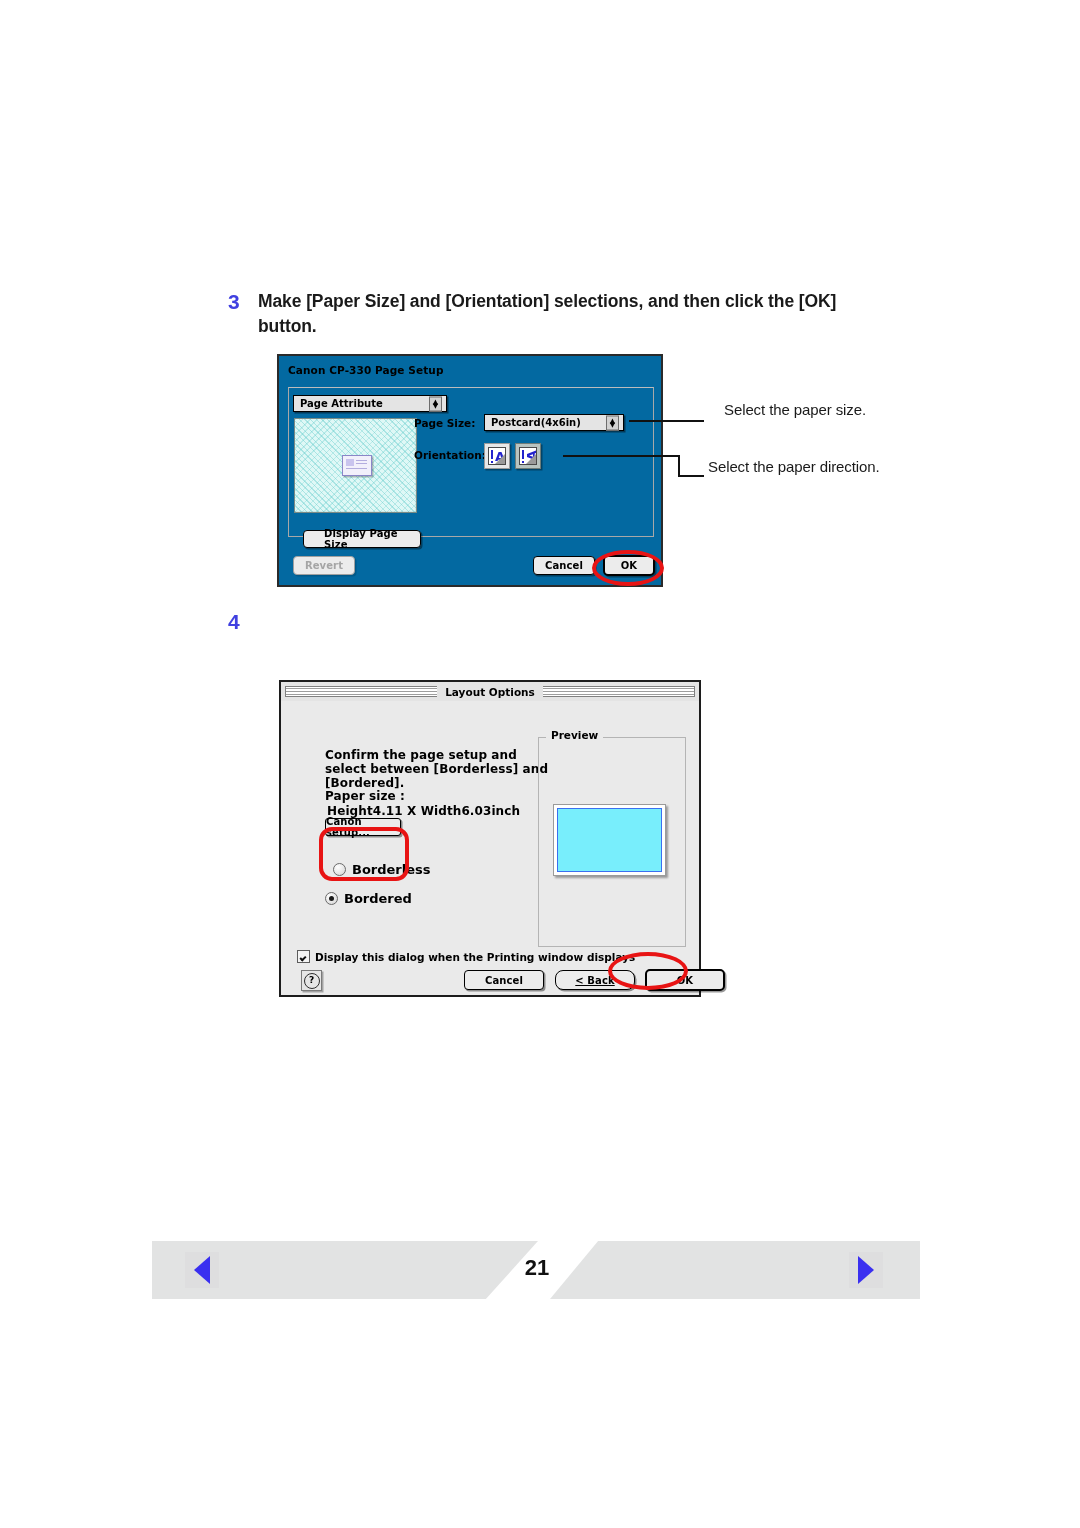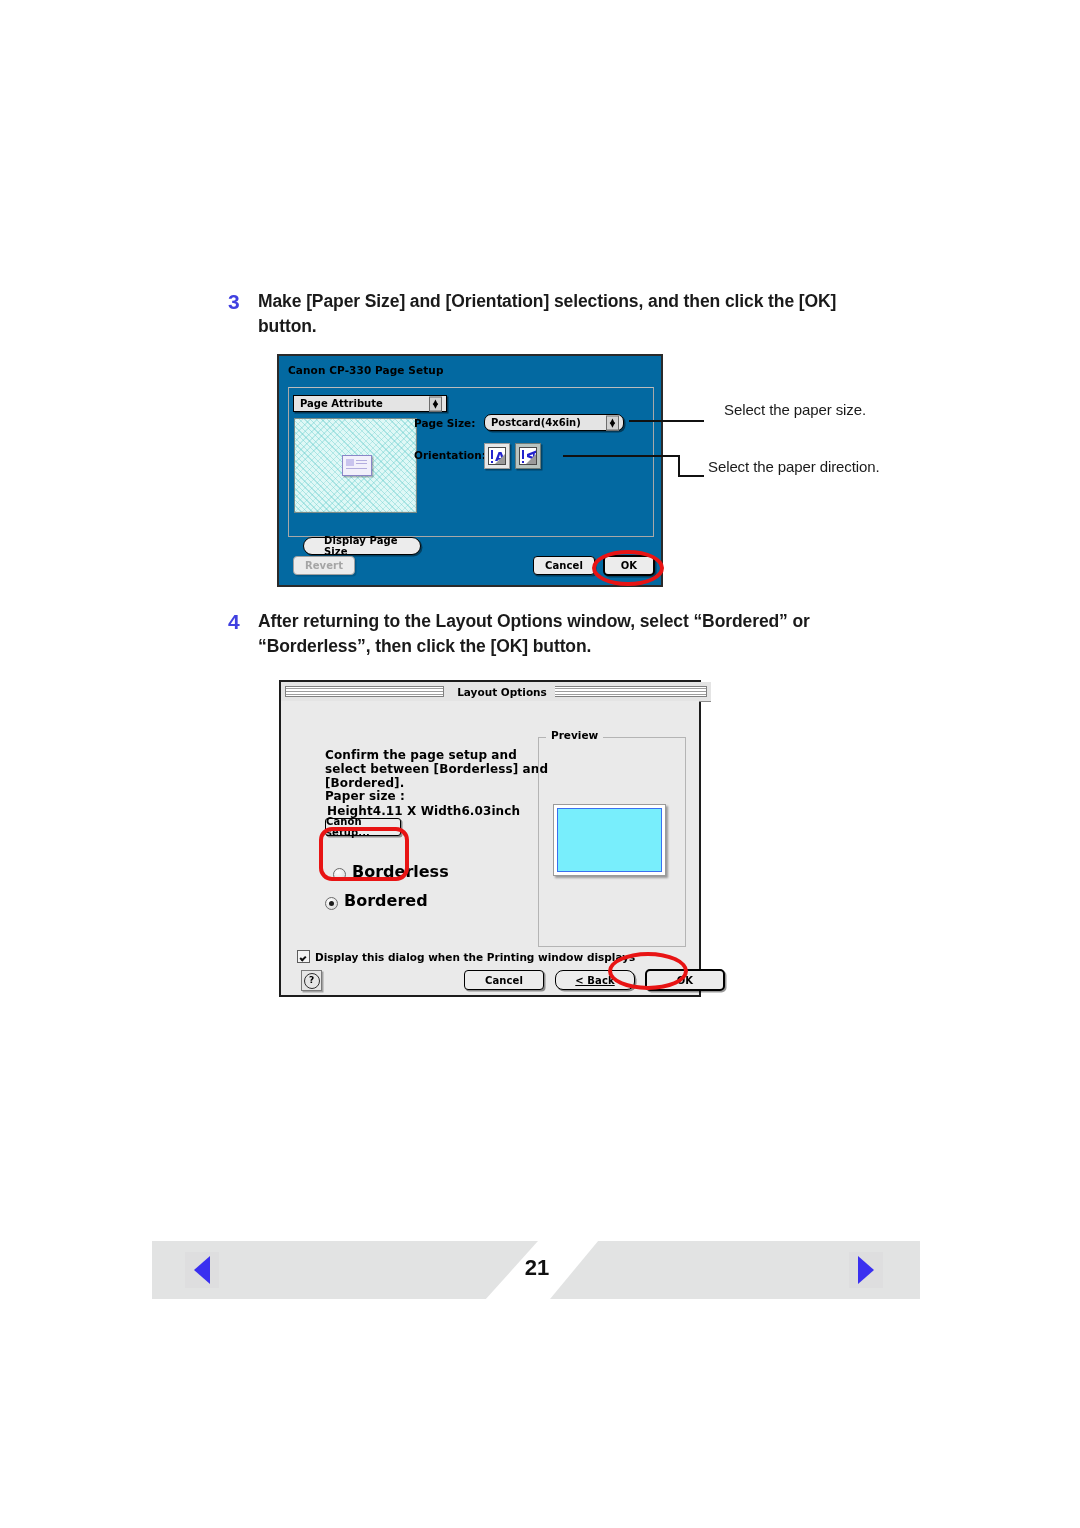--- a/index.html
+++ b/index.html
@@ -106,21 +106,21 @@
     font-size: 7px;
   }
   .popup .arrows i { font-style: normal; display:block; }
 
   #page-attribute-popup {
     left: 14px; top: 39px;
     width: 154px; height: 17px;
   }
   #page-size-popup {
     left: 205px; top: 58px;
-    width: 140px; height: 17px; border-radius: 7px;
+    width: 140px; height: 17px;
   }
   .field-label {
     position: absolute;
     font-size: 10.5px;
     font-weight: bold;
   }
   #page-size-label { left: 135px; top: 61px; }
   #orientation-label { left: 135px; top: 93px; }
 
   
@@ -227,21 +227,21 @@
     font-weight: bold;
     display: flex;
     align-items: center;
     justify-content: center;
     letter-spacing: 0.1px;
   }
   .btn.square { border-radius: 3px; }
   .btn.disabled { color: #a5a5a5; border-color: #a0a0a0; box-shadow: 1.5px 1.5px 0 rgba(0,0,0,0.15); }
   .btn.default { border-width: 2px; }
 
-  #display-page-size-btn { left: 24px; top: 181px; width: 118px; height: 18px; border-radius: 9px; padding-left: 20px; }
+  #display-page-size-btn { left: 24px; top: 174px; width: 118px; height: 18px; border-radius: 4px; padding-left: 20px; }
   #revert-btn { left: 14px; top: 200px; width: 62px; height: 19px; border-radius: 4px; }
   #ps-cancel-btn { left: 254px; top: 200px; width: 62px; height: 19px; border-radius: 4px; }
   #ps-ok-btn { left: 324px; top: 199px; width: 52px; height: 21px; border-radius: 5px; border-width: 2px; }
 
   
   .red-ellipse {
     position: absolute;
     border: 4px solid #e81414;
     border-radius: 50%;
     box-sizing: border-box;
@@ -283,21 +283,20 @@
   }
   #layout-titlebar {
     position: absolute;
     left: 0; top: 0;
     width: 100%; height: 19px;
     background: #e4e4e4;
     border-bottom: 1px solid #8b8b8b;
     display: flex;
     align-items: center;
     justify-content: center;
-    padding-left: 12px;
   }
   #layout-titlebar::before,
   #layout-titlebar::after {
     content: "";
     position: absolute;
     top: 4px; height: 11px;
     background: repeating-linear-gradient(
       to bottom,
       #ffffff 0 1px,
       #9d9d9d 1px 2px,
@@ -329,22 +328,22 @@
     letter-spacing: 0.1px;
   }
   #lo-instruction { left: 44px; top: 47px; width: 230px; }
   #lo-papersize-label { left: 44px; top: 88px; }
   #lo-papersize-value { left: 46px; top: 103px; }
   #page-setup-btn { left: 44px; top: 117px; width: 76px; height: 18px; border-radius: 3px; }
 
   .radio-row {
     position: absolute;
     display: flex;
-    align-items: flex-end;
-    font-size: 16px;
+    align-items: center;
+    font-size: 13px;
     font-weight: bold;
   }
   .radio-dot {
     width: 11px; height: 11px;
     border-radius: 50%;
     border: 1px solid #6b6b6b;
     background: radial-gradient(circle at 35% 30%, #ffffff 0%, #e0e0e0 70%, #c6c6c6 100%);
     margin-right: 6px;
     position: relative;
     flex: none;
@@ -548,21 +547,20 @@
 <div class="lead-line" style="left:563px; top:455px; width:117px; height:2px;"></div>
 <div class="lead-line" style="left:678px; top:455px; width:2px; height:22px;"></div>
 <div class="lead-line" style="left:678px; top:475px; width:26px; height:2px;"></div>
 
 <div class="callout-text" id="callout-size">Select the paper size.</div>
 <div class="callout-text" id="callout-direction">Select the paper direction.</div>
 
 <div class="step" id="step4">
   <div class="step-num">4</div>
   <div class="step-body">
-    <div class="step-title">After returning to the Layout Options window, select “Bordered” or “Borderless”, then click the [OK] button.</div>
   </div>
 </div>
 
 <div class="mac-dialog" id="layout-dialog">
 
   <div id="layout-titlebar">
     <span id="layout-title-text">Layout Options</span>
   </div>
 
   <div id="layout-body">

